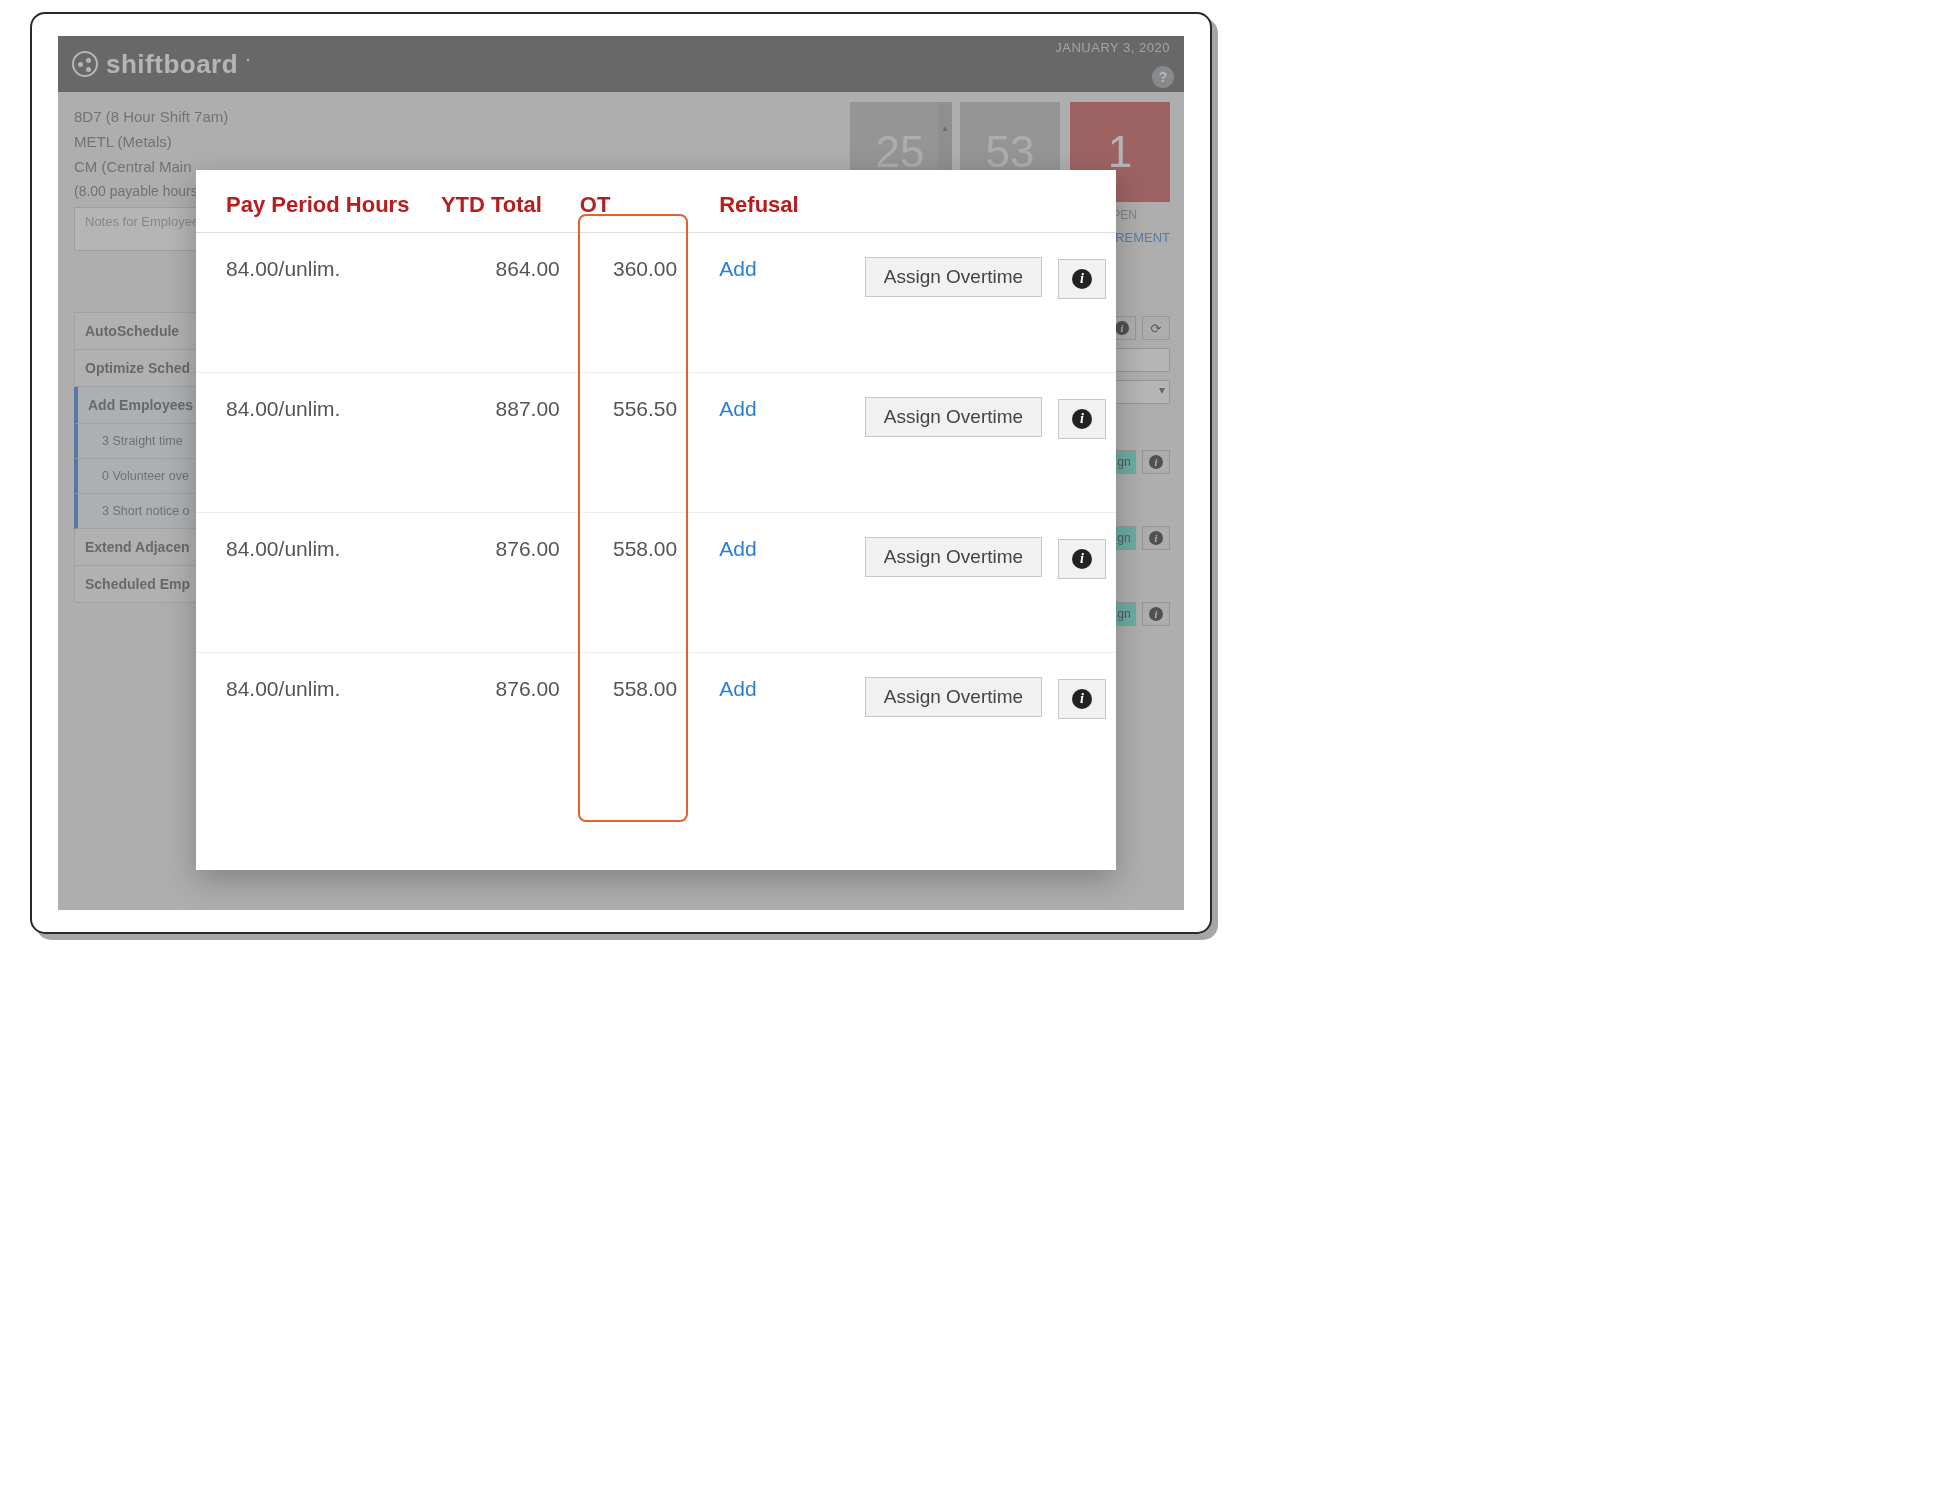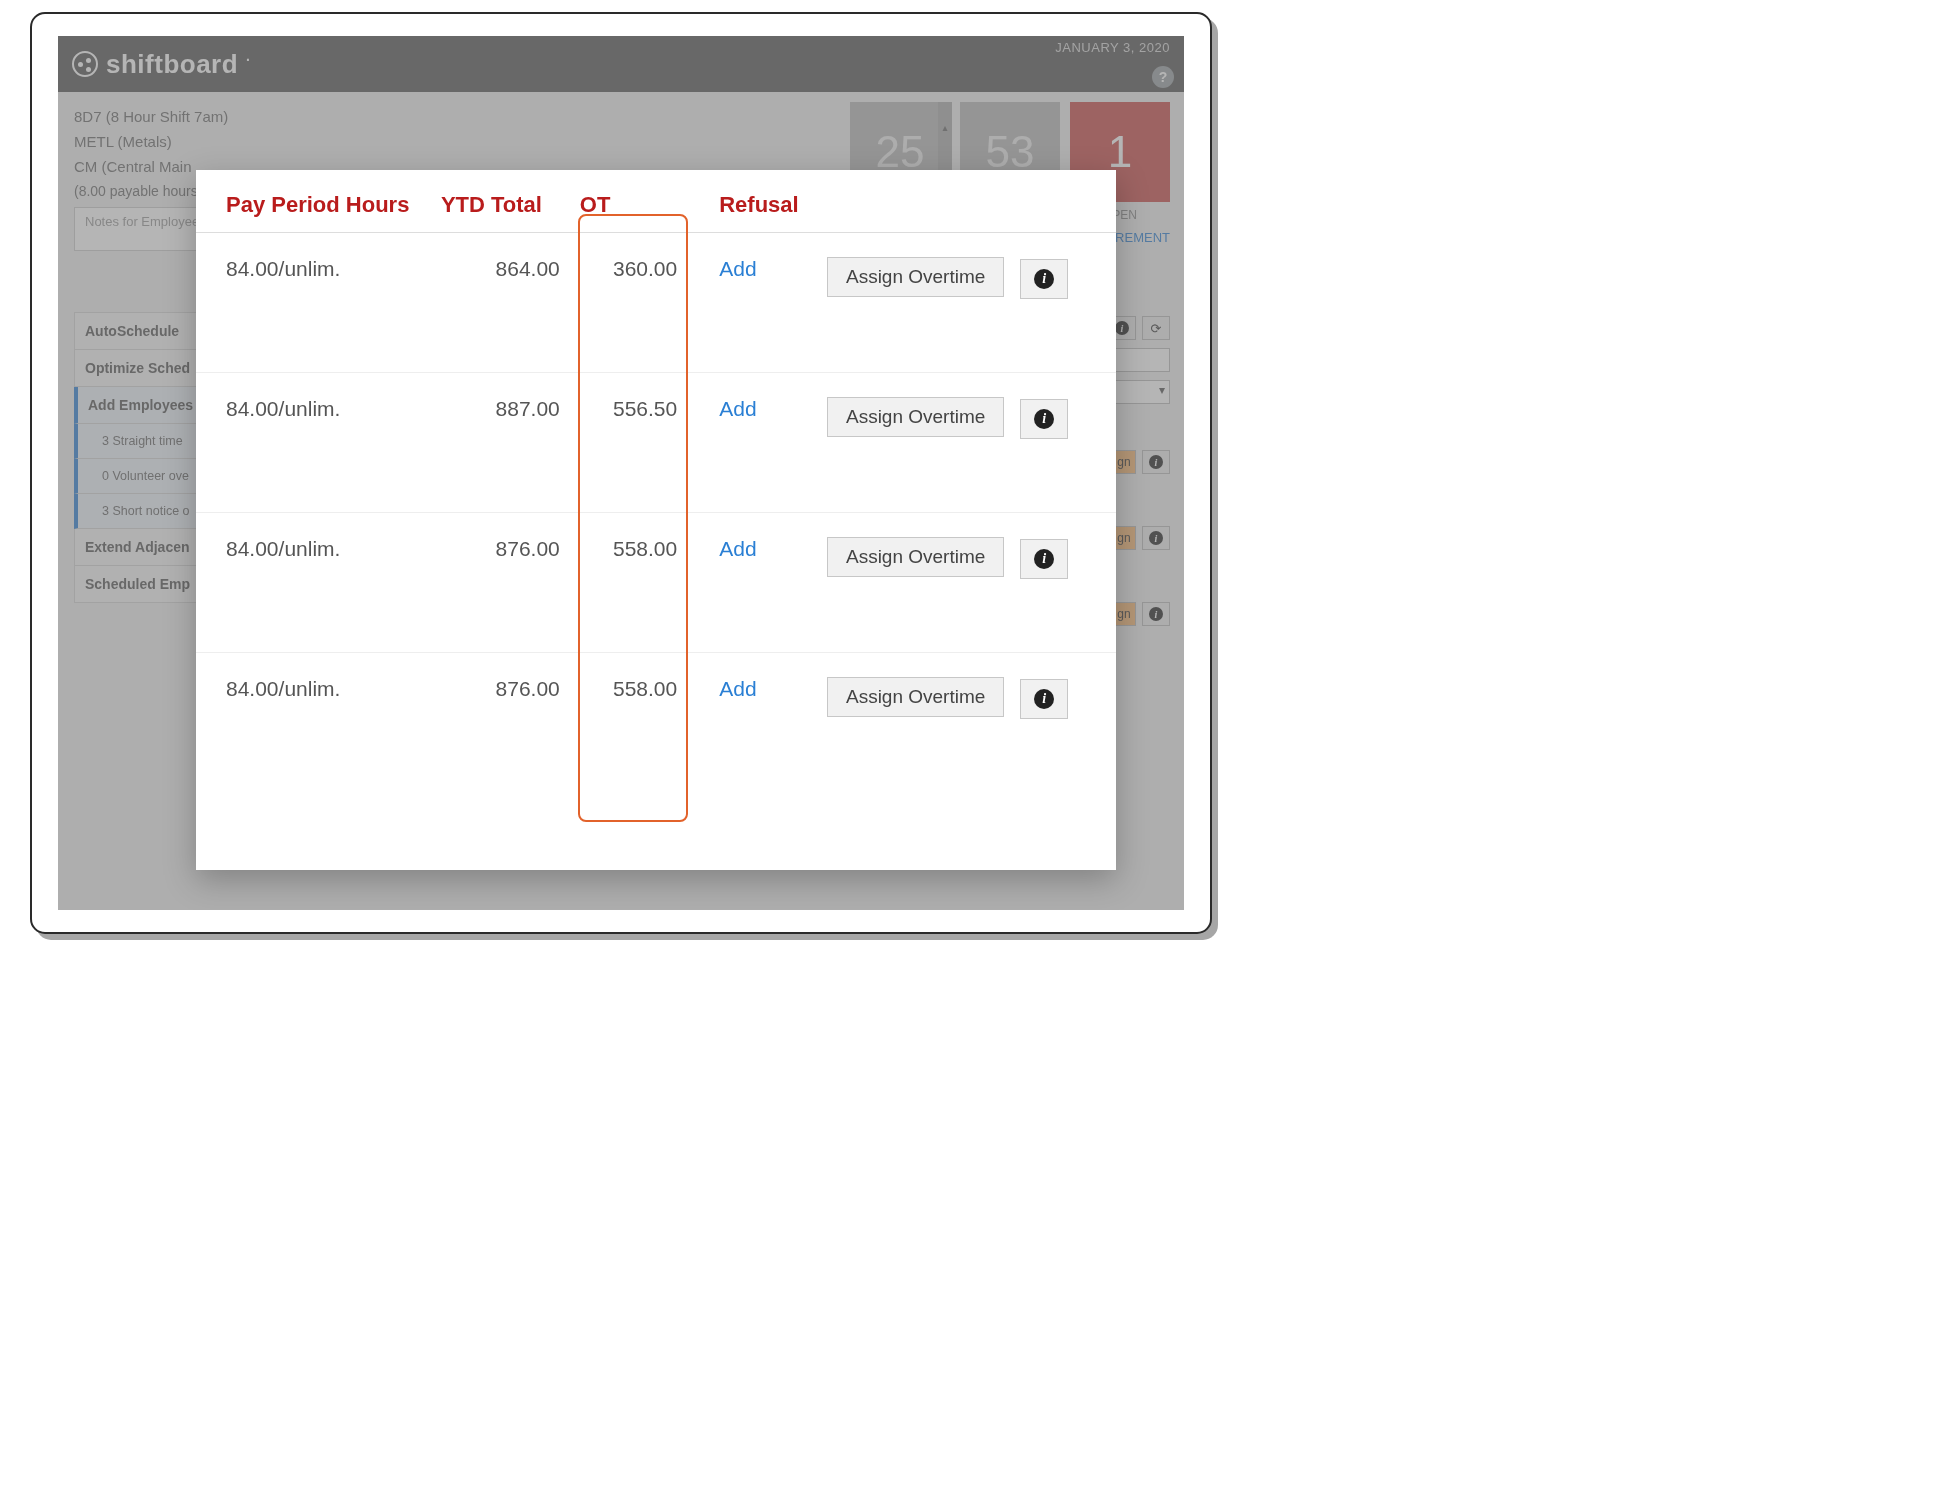--- a/index.html
+++ b/index.html
@@ -92,42 +92,42 @@
   .sidebar .subitem { padding-left: 24px; font-size: 12.5px; color: #666; background:#fdfdfd; }
   .sidebar .selected { border-left: 4px solid #2a7fd4; background: #eef4fb; }
   
   
   .right-controls { position: absolute; right: 14px; top: 280px; z-index: 1; display:flex; flex-direction:column; gap:8px; align-items:flex-end; }
   .ic-btn { width: 28px; height: 24px; border: 1px solid #bbb; background: #eee; display:inline-flex; align-items:center; justify-content:center; font-size:13px; color:#333; }
   .mini-input { width: 56px; height: 24px; border:1px solid #bbb; background:#fff; }
   .mini-select { width: 56px; height: 24px; border:1px solid #bbb; background:#fff; position:relative; }
   .mini-select::after { content:"▾"; position:absolute; right:4px; top:2px; color:#555; font-size:12px; }
   .assign-frag { display:flex; gap:6px; align-items:center; }
-  .assign-frag .lbl { width:24px; height:24px; border:1px solid #bbb; background:#fdba74; font-size:12px; color:#333; display:inline-flex; align-items:center; justify-content:center; }
+  .assign-frag .lbl { width:24px; height:24px; border:1px solid #bbb; background:#5eead4; font-size:12px; color:#333; display:inline-flex; align-items:center; justify-content:center; }
   
   
   .modal {
     position: absolute; left: 138px; top: 134px; width: 920px; height: 700px;
     background: #fff; z-index: 10; box-shadow: 0 10px 30px rgba(0,0,0,0.25);
   }
   .table { width: 100%; border-collapse: collapse; }
   .table thead th {
     text-align: left; font-size: 22px; font-weight: 700; color: #b91c1c;
     padding: 22px 10px 14px; border-bottom: 1px solid #ddd;
   }
   .table tbody td {
     font-size: 21px; color: #555; padding: 24px 10px; vertical-align: top;
     border-bottom: 1px solid #eee;
   }
   .table tbody tr { height: 140px; }
   .col-pph { width: 220px; padding-left: 30px !important; }
   .col-ytd { width: 130px; text-align: right; }
   .col-ot  { width: 110px; text-align: right; }
   .col-ref { width: 90px; }
-  .col-act { width: 280px; text-align: left; }
+  .col-act { width: 280px; text-align: right; }
   .add-link { color: #2a7fd4; cursor: pointer; }
   .btn {
     display: inline-flex; align-items: center; justify-content: center;
     height: 40px; padding: 0 18px; border: 1px solid #c7c7c7; background: #f1f1f1;
     font-size: 19px; color: #444; cursor: pointer;
   }
   .info-btn {
     display: inline-flex; align-items: center; justify-content: center;
     width: 48px; height: 40px; border: 1px solid #c7c7c7; background: #f1f1f1; margin-left: 10px; cursor:pointer;
   }

